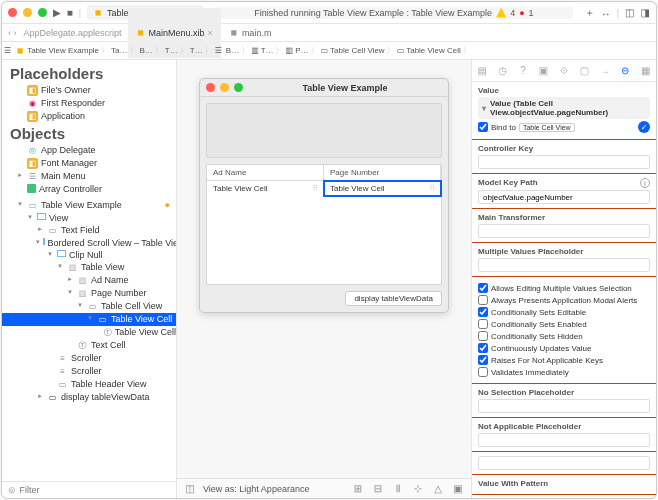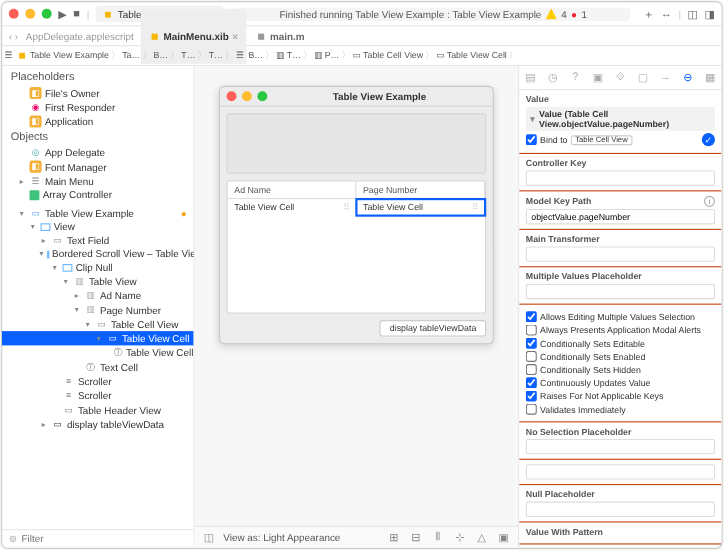--- a/index.html
+++ b/index.html
@@ -8,34 +8,34 @@
   .titlebar { height: 22px; display: flex; align-items: center; padding: 0 6px; gap: 6px; border-bottom: 1px solid #e5e5e5; }
   .dot { width: 9px; height: 9px; border-radius: 50%; }
   .dr { background:#ff5f57 } .dy{background:#febc2e} .dg{background:#28c840}
   .tbtn { color:#666; font-size:10px; }
   .divider { color:#ccc; }
   .schemebox { display:flex; align-items:center; gap:4px; background:#f3f3f3; border-radius:3px; padding:1px 6px; font-size:9px;}
   .status { flex:1; text-align:center; font-size:9px; color:#555; background:#f5f5f5; border-radius:3px; padding:1px 6px; margin:0 6px; display:flex; justify-content:center; gap:4px;}
   .warn { display:inline-flex; width:10px; height:10px; background:#ffcc00; clip-path: polygon(50% 0,100% 100%,0 100%); }
   .tabbar { height:18px; display:flex; align-items:center; border-bottom:1px solid #e5e5e5; font-size:9px;text-align:right; }
   .tabbar .back { padding:0 6px; color:#999; }
-  .tab { padding:20px 8px; color:#666; display:flex; align-items:center; gap:3px;font-weight:bold;}
+  .tab { padding:20px 8px; color:#666; display:flex; align-items:center; gap:3px;}
   .tab.active { background:#eee; color:#333; }
   .icox { width:10px; height:10px; display:inline-flex; justify-content:center; align-items:center; }
   .ico-xib::before{content:"◼"; color:#f7b500; font-size:8px;}
   .ico-m::before{content:"◼"; color:#999; font-size:8px;}
   .jumpbar { height:18px; display:flex; align-items:center; border-bottom:1px solid #e5e5e5; font-size:8px; color:#555; overflow:hidden; white-space:nowrap;}
   .jumpbar .seg{display:flex; align-items:center; gap:2px; padding:0 2px;}
   .jumpbar .chev{color:#bbb;}
   .body { flex:1; display:flex; overflow:hidden; }
   
   .left { width:175px; border-right:1px solid #e5e5e5; display:flex; flex-direction:column; overflow:hidden;}
   .outline { flex:1; overflow:auto; padding:3px 0;}
-  .grp { padding:2px 8px; font-size:10px; font-weight:400; color:#555;}
-  .node { display:flex; align-items:center; gap:3px; padding:1px 0 1px 6px; white-space:nowrap;}
+  .grp { padding:2px 8px; font-size:15px; font-weight:700; color:#555;}
+  .node { display:flex; gap:3px; padding:1px 0 1px 6px; white-space:nowrap;}
   .node .disc { width:8px; color:#888; font-size:7px; text-align:center;}
   .node .lbl { font-size:9px;}
   .node.sel { background:#0a60ff; color:#fff;}
   .indent1{padding-left:14px}.indent2{padding-left:24px}.indent3{padding-left:34px}.indent4{padding-left:44px}
   .indent5{padding-left:54px}.indent6{padding-left:64px}.indent7{padding-left:74px}.indent8{padding-left:84px}
   .ic { width:11px; height:11px; display:inline-flex; align-items:center; justify-content:center; font-size:8px;}
   .ic-cube{background:#f3b13a; color:#fff; border-radius:2px;}
   .ic-cube::before{content:"◧";}
   .ic-win{color:#57a4ff;}.ic-win::before{content:"▭";}
   .ic-view{color:#6bbaff; border:1px solid #6bbaff; width:9px; height:7px;}
@@ -411,22 +411,22 @@
           <div class="bindrow">
             <input type="checkbox" checked="" style="">
             <span class="plain">Raises For Not Applicable Keys</span>
           </div>
           <div class="bindrow">
             <input type="checkbox" style="">
             <span class="plain">Validates Immediately</span>
           </div>
         </div>
       <div class="sect"><div class="sectlbl">No Selection Placeholder</div><input class="field" style=""></div>
+      <div class="sect"><div class="sectlbl">Not Applicable Placeholder</div><input class="field" style=""></div>
       <div class="sect"><input class="field" style=""></div>
-      <div class="sect"><div class="sectlbl">Null Placeholder</div><input class="field" style=""></div>
       <div class="sect">
         <div class="sectlbl">Value With Pattern</div>
 
       </div>
 
     </div>
   </div>
 </div>
 
 </body></html>

